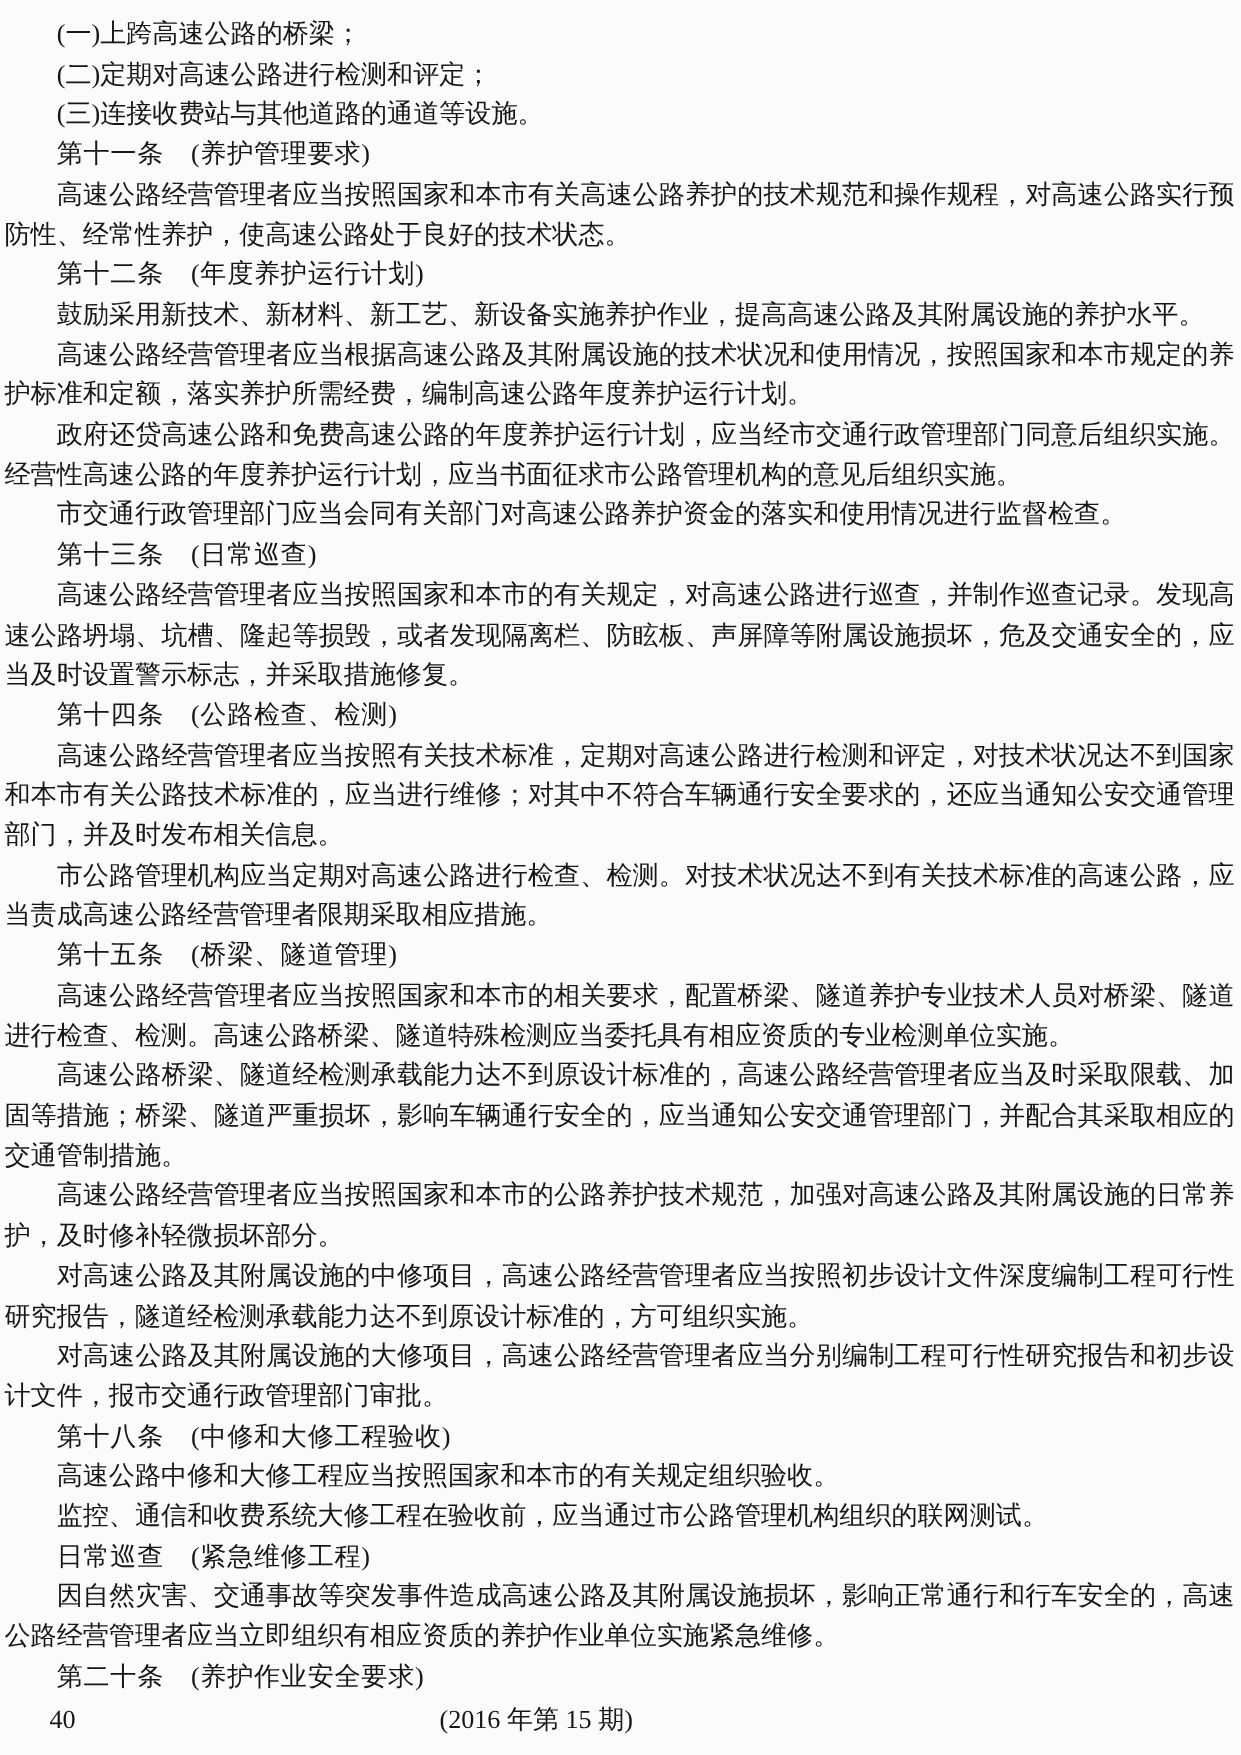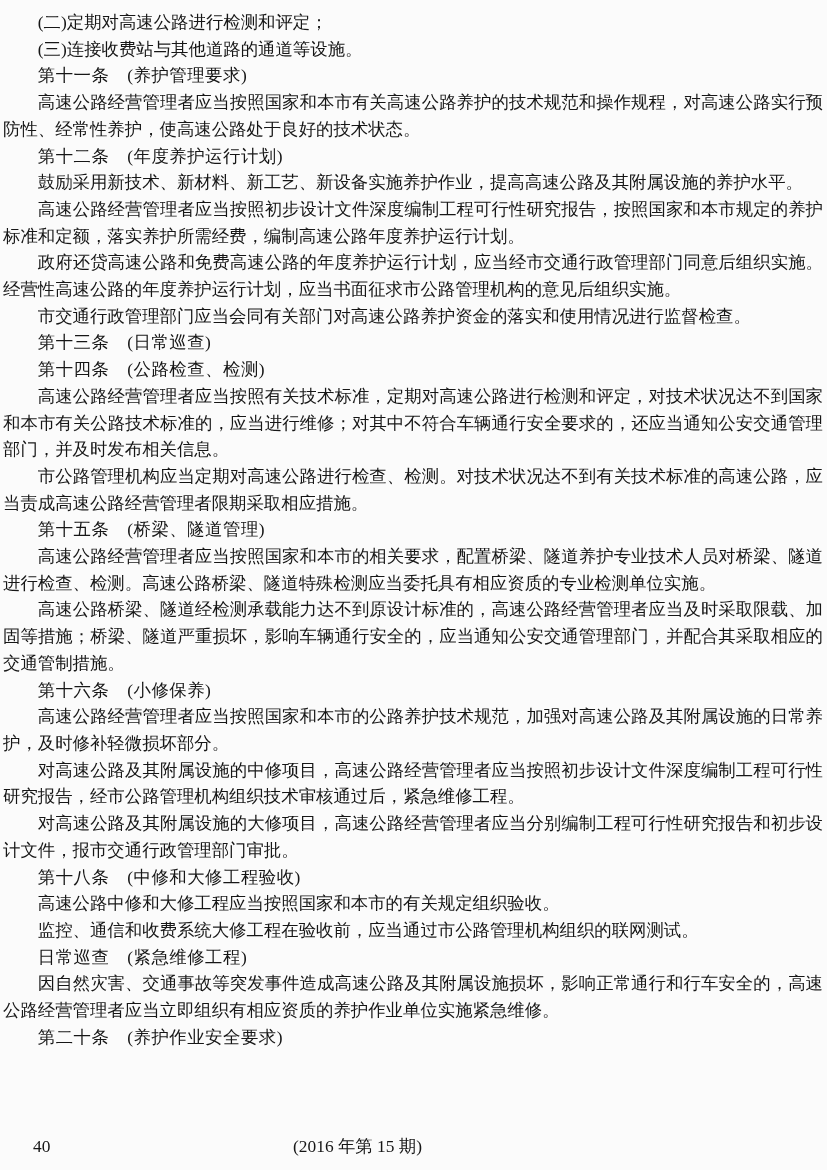--- a/index.html
+++ b/index.html
@@ -54,39 +54,40 @@
     position: absolute;
     left: 293px;
     top: 0;
   }
 </style>
 </head>
 <body>
 
 <div class="page">
   <div class="content" id="content">
+      <p class="para list-item">(一)上跨高速公路的桥梁；</p>
       <p class="para list-item">(二)定期对高速公路进行检测和评定；</p>
       <p class="para list-item">(三)连接收费站与其他道路的通道等设施。</p>
       <p class="para heading">第十一条　(养护管理要求)</p>
       <p class="para body">高速公路经营管理者应当按照国家和本市有关高速公路养护的技术规范和操作规程，对高速公路实行预防性、经常性养护，使高速公路处于良好的技术状态。</p>
       <p class="para heading">第十二条　(年度养护运行计划)</p>
       <p class="para body">鼓励采用新技术、新材料、新工艺、新设备实施养护作业，提高高速公路及其附属设施的养护水平。</p>
-      <p class="para body">高速公路经营管理者应当按照初步设计文件深度编制工程可行性研究报告，按照国家和本市规定的养护标准和定额，落实养护所需经费，编制高速公路年度养护运行计划。</p>
+      <p class="para body">高速公路经营管理者应当根据高速公路及其附属设施的技术状况和使用情况，按照国家和本市规定的养护标准和定额，落实养护所需经费，编制高速公路年度养护运行计划。</p>
       <p class="para body">政府还贷高速公路和免费高速公路的年度养护运行计划，应当经市交通行政管理部门同意后组织实施。经营性高速公路的年度养护运行计划，应当书面征求市公路管理机构的意见后组织实施。</p>
       <p class="para body">市交通行政管理部门应当会同有关部门对高速公路养护资金的落实和使用情况进行监督检查。</p>
       <p class="para heading">第十三条　(日常巡查)</p>
+      <p class="para body">高速公路经营管理者应当按照国家和本市的有关规定，对高速公路进行巡查，并制作巡查记录。发现高速公路坍塌、坑槽、隆起等损毁，或者发现隔离栏、防眩板、声屏障等附属设施损坏，危及交通安全的，应当及时设置警示标志，并采取措施修复。</p>
       <p class="para heading">第十四条　(公路检查、检测)</p>
       <p class="para body">高速公路经营管理者应当按照有关技术标准，定期对高速公路进行检测和评定，对技术状况达不到国家和本市有关公路技术标准的，应当进行维修；对其中不符合车辆通行安全要求的，还应当通知公安交通管理部门，并及时发布相关信息。</p>
       <p class="para body">市公路管理机构应当定期对高速公路进行检查、检测。对技术状况达不到有关技术标准的高速公路，应当责成高速公路经营管理者限期采取相应措施。</p>
       <p class="para heading">第十五条　(桥梁、隧道管理)</p>
       <p class="para body">高速公路经营管理者应当按照国家和本市的相关要求，配置桥梁、隧道养护专业技术人员对桥梁、隧道进行检查、检测。高速公路桥梁、隧道特殊检测应当委托具有相应资质的专业检测单位实施。</p>
       <p class="para body">高速公路桥梁、隧道经检测承载能力达不到原设计标准的，高速公路经营管理者应当及时采取限载、加固等措施；桥梁、隧道严重损坏，影响车辆通行安全的，应当通知公安交通管理部门，并配合其采取相应的交通管制措施。</p>
-      <p class="para heading">第十六条　(小修保养)</p>
       <p class="para body">高速公路经营管理者应当按照国家和本市的公路养护技术规范，加强对高速公路及其附属设施的日常养护，及时修补轻微损坏部分。</p>
-      <p class="para body">对高速公路及其附属设施的中修项目，高速公路经营管理者应当按照初步设计文件深度编制工程可行性研究报告，经市公路管理机构组织技术审核通过后，紧急维修工程。</p>
+      <p class="para body">对高速公路及其附属设施的中修项目，高速公路经营管理者应当按照初步设计文件深度编制工程可行性研究报告，隧道经检测承载能力达不到原设计标准的，方可组织实施。</p>
       <p class="para body">对高速公路及其附属设施的大修项目，高速公路经营管理者应当分别编制工程可行性研究报告和初步设计文件，报市交通行政管理部门审批。</p>
       <p class="para heading">第十八条　(中修和大修工程验收)</p>
       <p class="para body">高速公路中修和大修工程应当按照国家和本市的有关规定组织验收。</p>
       <p class="para body">监控、通信和收费系统大修工程在验收前，应当通过市公路管理机构组织的联网测试。</p>
       <p class="para heading">日常巡查　(紧急维修工程)</p>
       <p class="para body">因自然灾害、交通事故等突发事件造成高速公路及其附属设施损坏，影响正常通行和行车安全的，高速公路经营管理者应当立即组织有相应资质的养护作业单位实施紧急维修。</p>
       <p class="para heading">第二十条　(养护作业安全要求)</p>
     </div>
   <div class="footer">
     <span class="page-num">40</span>

